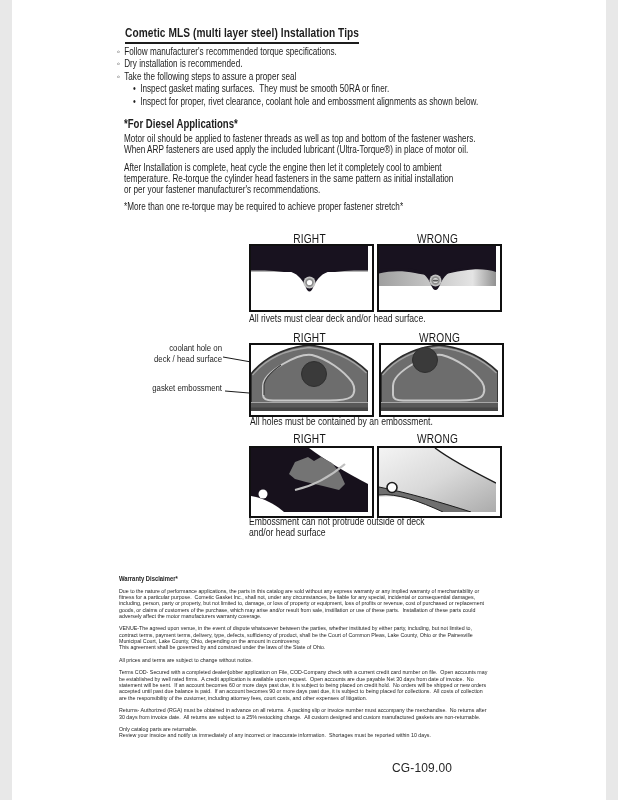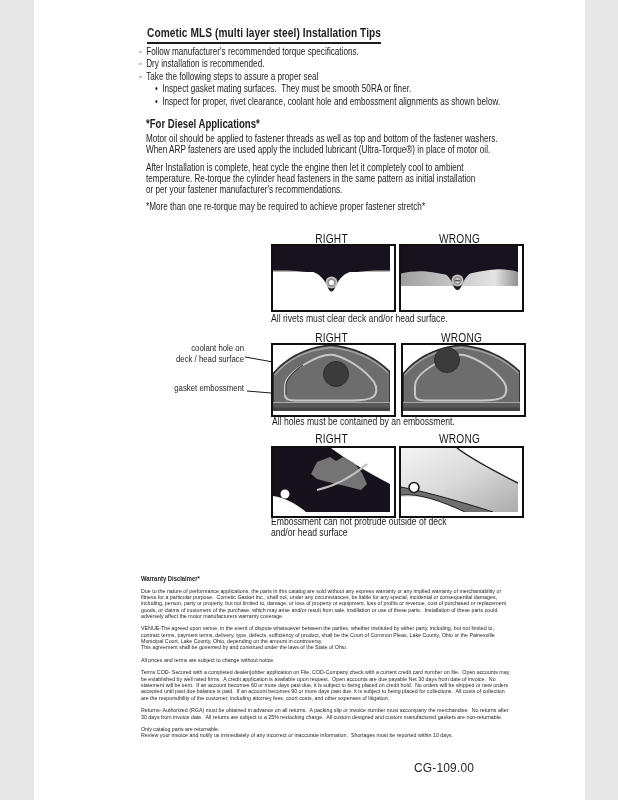--- a/index.html
+++ b/index.html
@@ -1,16 +1,16 @@
 <!DOCTYPE html>
 <html><head>
 <meta charset="utf-8">
 <style>
   html,body{margin:0;padding:0;background:#e8e8e8;}
-  #page{position:relative;width:551px;height:800px;background:#ffffff;margin:0 auto;
+  #page{position:relative;width:594px;height:800px;background:#ffffff;margin:0 auto;
         font-family:"Liberation Sans","DejaVu Sans",sans-serif;color:#1d1d1d;overflow:hidden;}
   .abs{position:absolute;}
   
   .title{left:113px;top:25px;font-size:13px;font-weight:bold;letter-spacing:.1px;
          border-bottom:2.2px solid #1c1c1c;padding-bottom:2px;
          transform:scaleX(.78);transform-origin:0 0;white-space:pre;}
   
   .bullets{left:105px;top:46px;width:560px;font-size:10.2px;line-height:12.4px;
            transform:scaleX(.8);transform-origin:0 0;}
   .bullet-row{display:flex;white-space:pre;}

